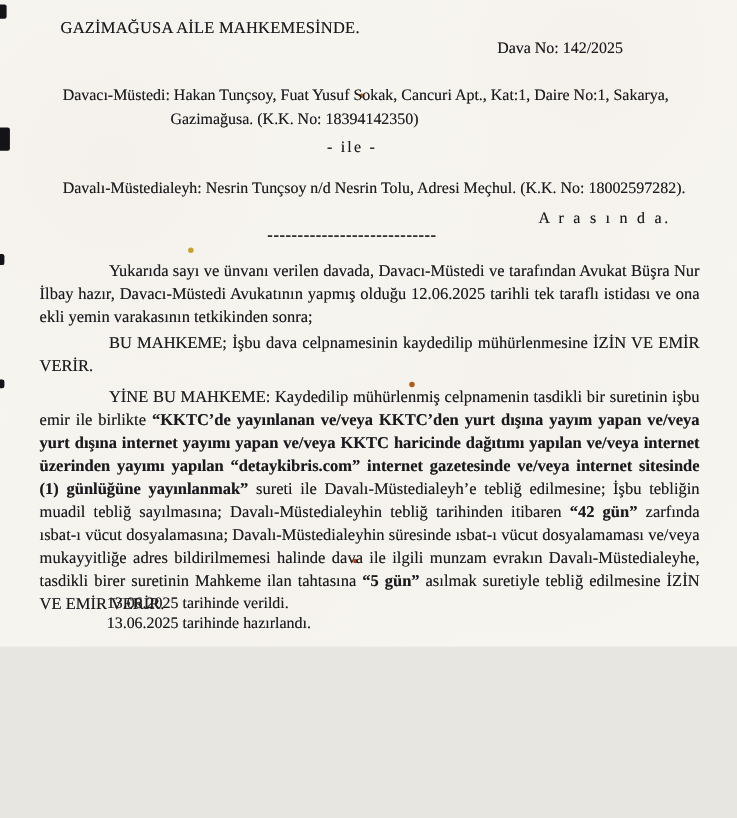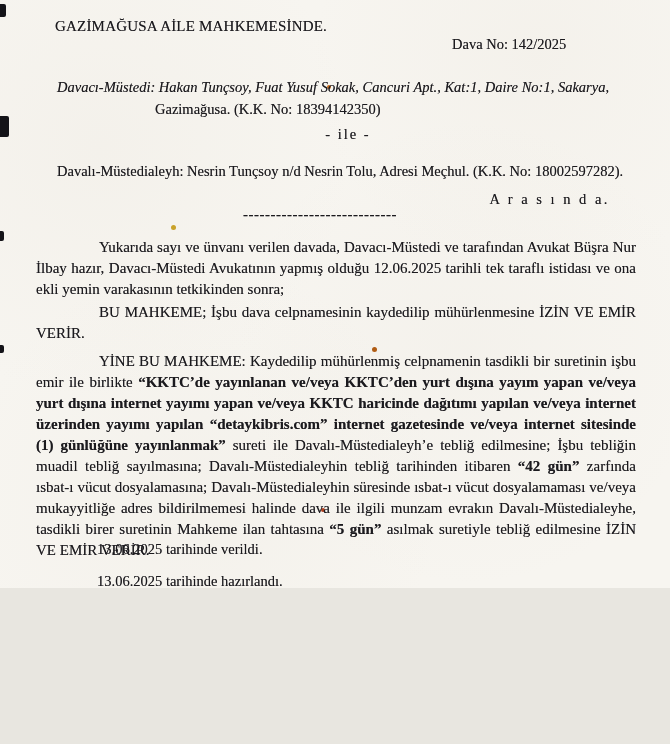--- a/index.html
+++ b/index.html
@@ -11,33 +11,33 @@
       radial-gradient(circle at 80% 10%, rgba(210,198,180,.08), transparent 30%),
       radial-gradient(circle at 70% 60%, rgba(205,195,180,.07), transparent 40%),
       radial-gradient(circle at 30% 85%, rgba(208,198,182,.08), transparent 35%);
     font-family:"Liberation Serif", serif;
     color:#1b1a1e;
   }
   .abs{position:absolute;}
   .scan{text-shadow:0 0 .5px rgba(22,20,26,.55);}
   .title{left:55px;top:18px;font-size:15px;letter-spacing:.2px;}
   .case-no{left:452px;top:36px;font-size:14.5px;}
-  .pl1{left:57px;top:79px;font-size:14.5px;font-style:italic;}
+  .pl1{left:57px;top:79px;font-size:14.5px;}
   .pl2{left:155px;top:101px;font-size:14.5px;text-align:right;}
-  .ile{left:0;top:126px;width:640px;text-align:center;font-size:14.5px;letter-spacing:2px;padding-left:28px;}
+  .ile{left:0;top:126px;width:640px;text-align:center;font-size:14.5px;letter-spacing:2px;}
   .def{left:57px;top:163px;font-size:14.5px;}
   .arasinda{left:420px;top:191px;width:190px;text-align:right;font-size:14.5px;letter-spacing:2.5px;}
   .dashes{left:0;top:206px;width:640px;text-align:center;font-size:15px;font-weight:bold;letter-spacing:.5px;}
   .para{left:36px;width:600px;font-size:15px;line-height:21px;text-align:justify;text-indent:63px;}
   .p1{top:237px;}
   .p2{top:302px;}
   .p3{top:351px;}
   .p3 b{font-weight:700;}
   .date1{left:97px;top:541px;font-size:14.5px;}
-  .date2{left:97px;top:559px;font-size:14.5px;margin-top:14px;}
+  .date2{left:97px;top:559px;font-size:14.5px;}
   .imza{left:432px;top:597px;font-size:14.5px;white-space:pre;}
   .yargic{left:463px;top:616px;font-size:14.5px;}
   .ha{left:590px;top:718px;font-size:13.5px;}
   .stamp-svg{left:28px;top:597px;width:190px;height:147px;z-index:1;}
   .sig-svg{left:28px;top:570px;width:230px;height:174px;z-index:3;}
   .aslina{left:57px;top:646px;font-size:15px;font-weight:700;color:#18171c;transform:rotate(-1.5deg);z-index:2;letter-spacing:.3px;}
   .mukayyit{left:55px;top:691px;font-size:15.5px;font-weight:700;color:#18171c;transform:rotate(-2deg);z-index:2;}
   .edge-mark{left:0;background:#141318;border-radius:0 2px 2px 0;}
   .m1{top:4px;width:6px;height:13px;}
   .m2{top:116px;width:9px;height:21px;}

